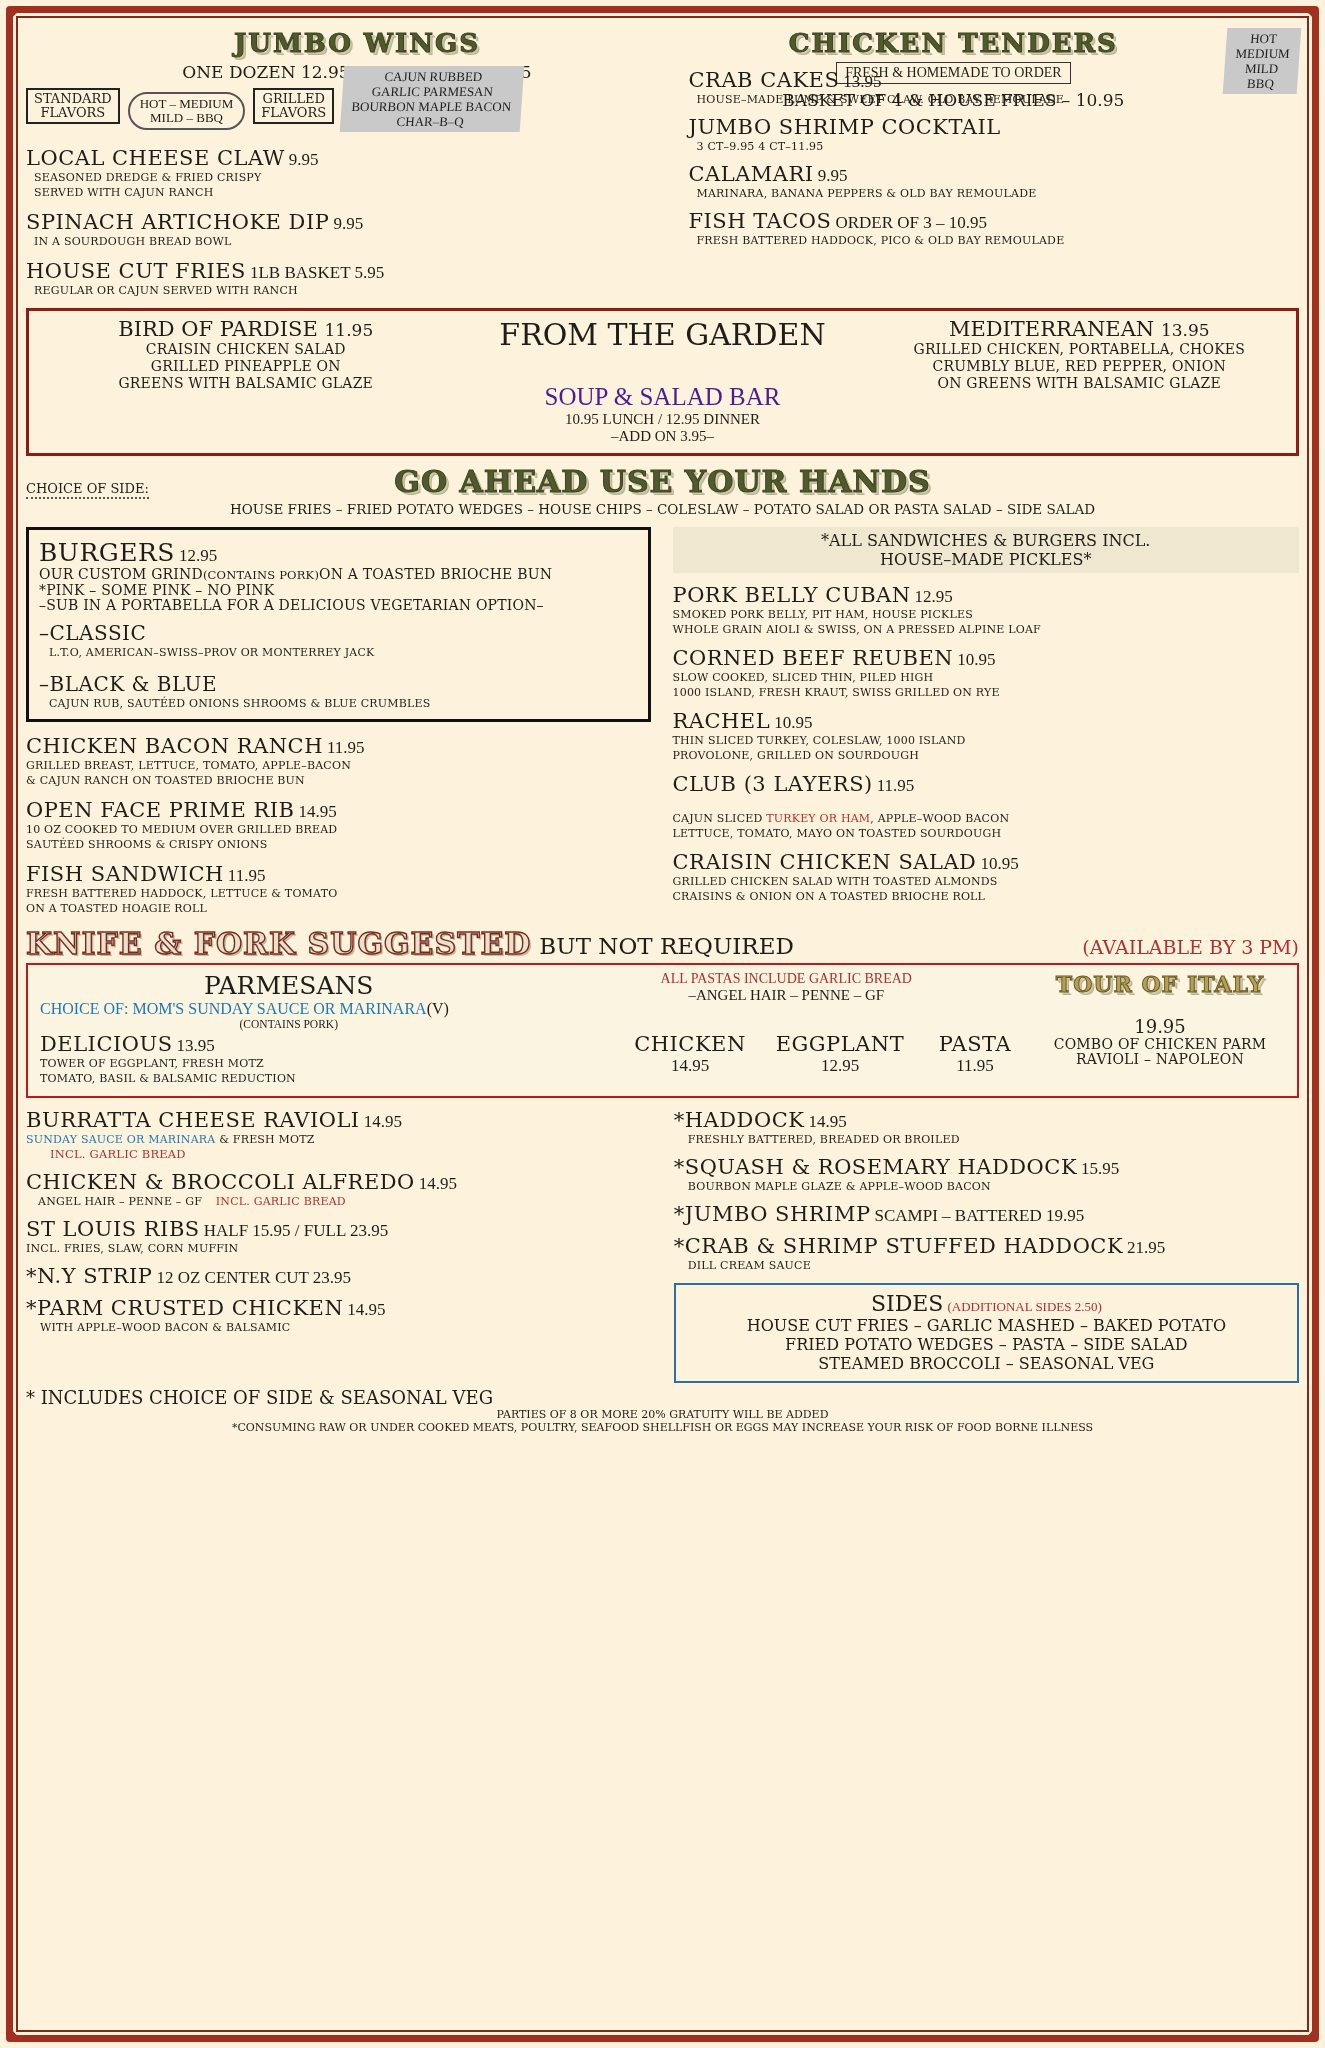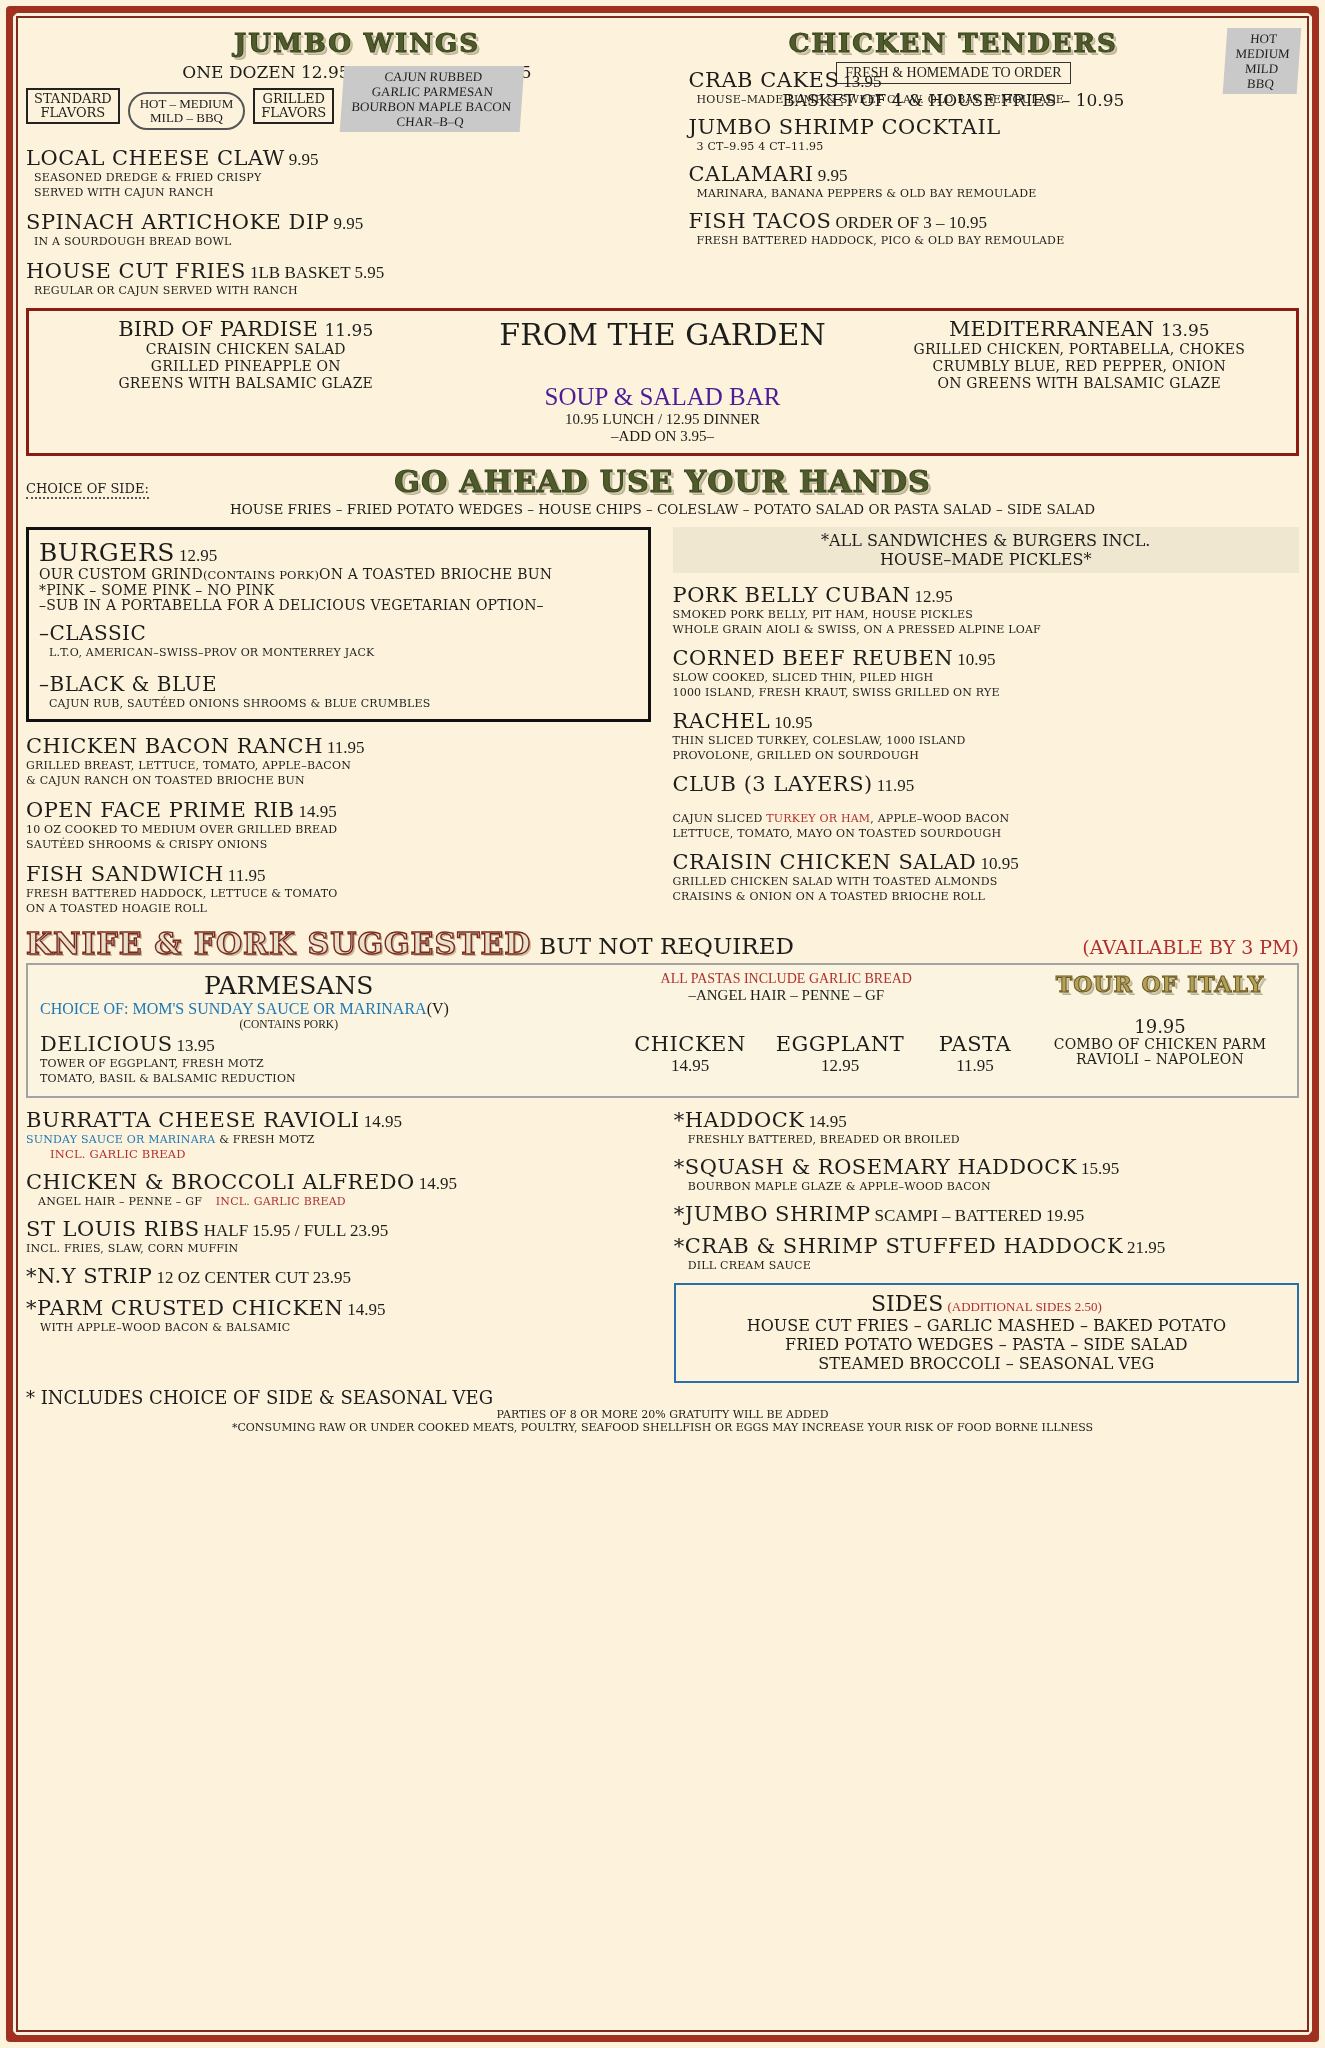--- a/index.html
+++ b/index.html
@@ -135,21 +135,21 @@
   .brush{
     background:#efe7cf;
     padding:4px 0;
     text-align:center;
     font-family:"DejaVu Serif",serif;
     font-size:16px;
     line-height:19px;
   }
 
   .parm-band{
-    border:2px solid #a3a3a3;
+    border:2px solid #b91c1c;
     background:#fbf4e0;
     padding:6px 12px 10px 12px;
     margin-top:2px;
   }
   .blue{color:#1f78b4;}
   .red{color:#b03030;}
 
   .sides-box{
     border:2px solid #2a6fa8;
     padding:6px 10px 8px;

